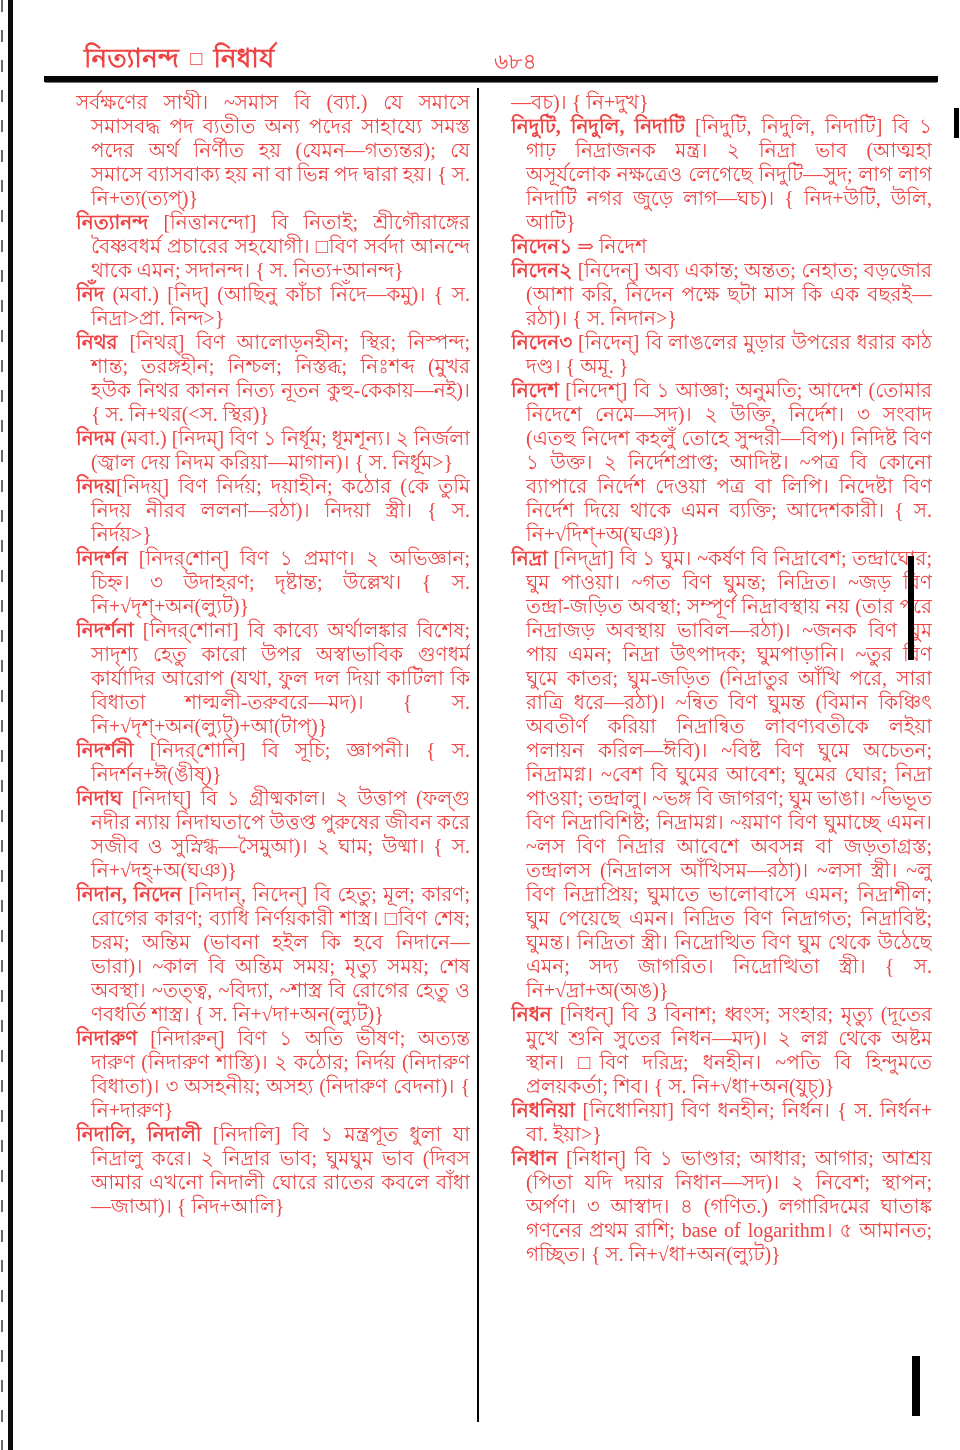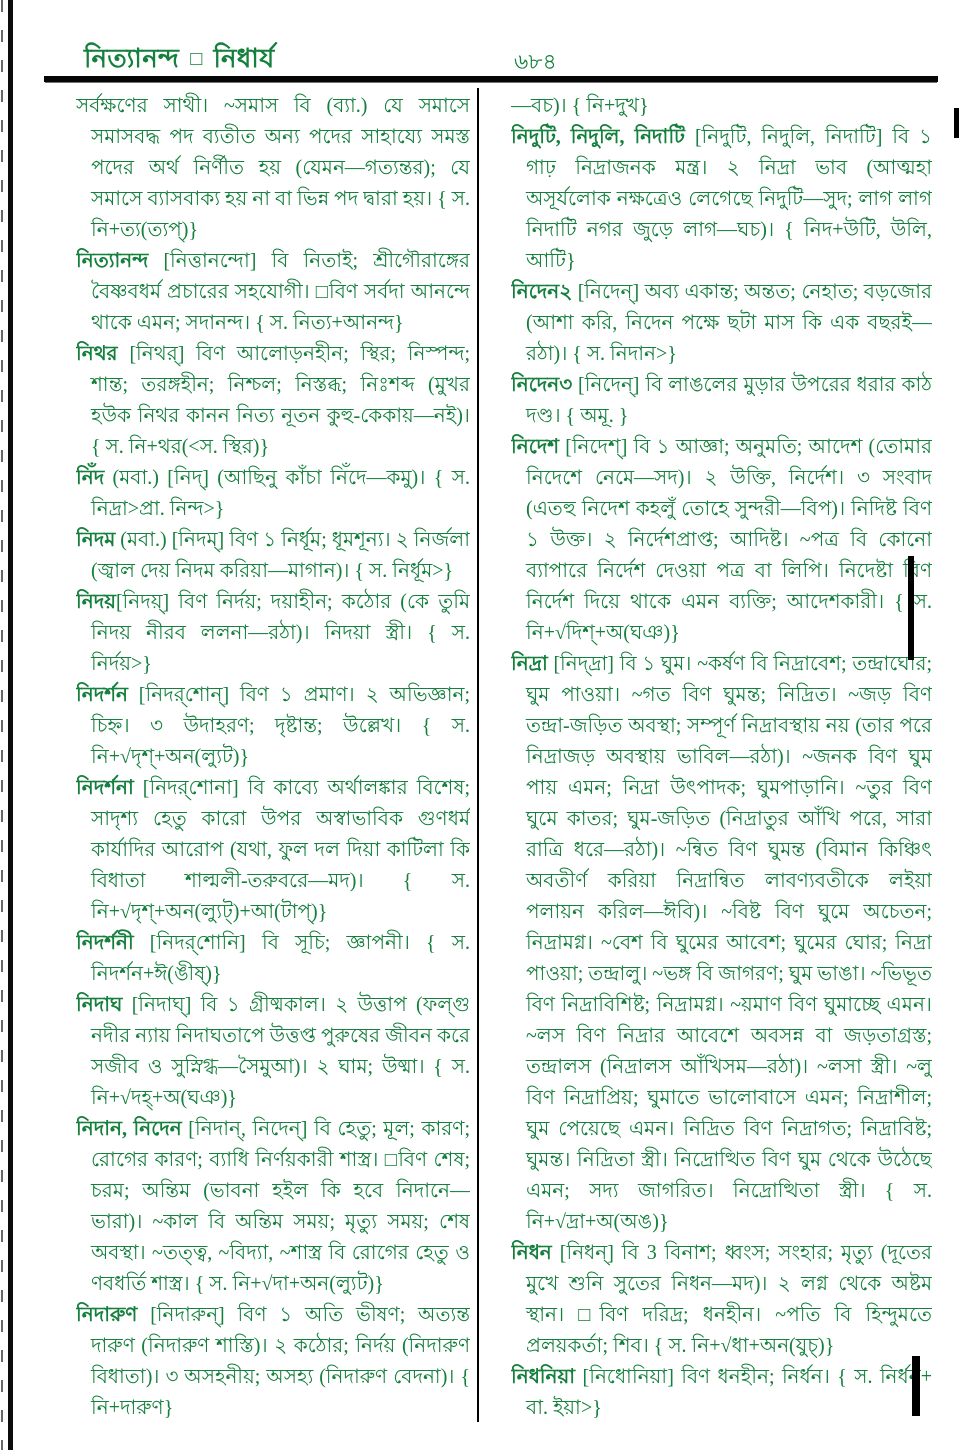--- a/index.html
+++ b/index.html
@@ -1,44 +1,44 @@
 <!DOCTYPE html>
 <html lang="bn"><head>
 <meta charset="utf-8">
 <style>
   * { margin:0; padding:0; box-sizing:border-box; }
   html,body { background:#ffffff; }
   body { width:960px; height:1450px; overflow:hidden; }
   .page {
     position:relative; width:960px; height:1450px; background:#ffffff;
-    font-family:"Liberation Serif","DejaVu Serif",serif; color:#15803d;
+    font-family:"Liberation Serif","DejaVu Serif",serif; color:#ef4444;
     overflow:hidden;
   }
   .binding-dots {
     position:absolute; left:1px; top:0; width:2px; height:1450px;
     background:repeating-linear-gradient(to bottom,#161616 0 12px, transparent 12px 30px);
     opacity:.65;
   }
   .binding-line {
     position:absolute; left:8px; top:0; width:5px; height:1450px;
     background:#0b0b0b;
   }
   .header-guide {
     position:absolute; left:84px; top:38px; font-size:26px; font-weight:bold;
     letter-spacing:.3px; white-space:nowrap;
   }
   .guide-sep { display:inline-block; margin:0 11px; font-weight:normal; font-size:20px; vertical-align:2px; }
-  .page-number { position:absolute; left:514px; top:44px; font-size:22px; }
+  .page-number { position:absolute; left:494px; top:44px; font-size:22px; }
   .header-rule {
     position:absolute; left:44px; top:76px; width:894px; height:6px; background:#060606;
     box-shadow:0 2px 0 -1px rgba(0,0,0,.55);
   }
   .col {
     position:absolute; top:90px; height:1334px; overflow:hidden;
-    font-size:20px; line-height:31px; text-align:justify;
+    font-size:20px; line-height:24px; text-align:justify;
   }
   .col-left  { left:76px;  width:394px; }
   .col-right { left:511px; width:421px; }
   .divider { position:absolute; left:477px; top:88px; width:2px; height:1334px; background:#000; }
   .entry { padding-left:15px; text-indent:-15px; }
   .headword { font-weight:bold;font-family:Liberation Serif, serif; }
   .mark { position:absolute; background:#000; }
   .mark-a { left:954px; top:108px;  width:5px; height:30px; }
   .mark-b { left:908px; top:556px;  width:6px; height:104px; }
   .mark-c { left:912px; top:1356px; width:8px; height:60px; }
@@ -55,36 +55,37 @@
     <span>নিত্যানন্দ</span><span class="guide-sep">□</span><span>নিধার্য</span>
   </div>
 
   <div class="page-number">৬৮৪</div>
 
   <div class="header-rule"></div>
 
   <div class="col col-left" id="col-left">
       <p class="entry"><span>সর্বক্ষণের সাথী। ~সমাস বি (ব্যা.) যে সমাসে সমাসবদ্ধ পদ ব্যতীত অন্য পদের সাহায্যে সমস্ত পদের অর্থ নির্ণীত হয় (যেমন—গত্যন্তর); যে সমাসে ব্যাসবাক্য হয় না বা ভিন্ন পদ দ্বারা হয়। { স. নি+ত্য(ত্যপ্)}</span></p>
       <p class="entry"><span class="headword">নিত্যানন্দ</span><span> [নিত্তানন্দো] বি নিতাই; শ্রীগৌরাঙ্গের বৈষ্ণবধর্ম প্রচারের সহযোগী। □বিণ সর্বদা আনন্দে থাকে এমন; সদানন্দ। { স. নিত্য+আনন্দ}</span></p>
+      <p class="entry"><span class="headword">নিঁদ</span><span> (মবা.) [নিদ্] (আছিনু কাঁচা নিঁদে—কমু)। { স. নিদ্রা&gt;প্রা. নিন্দ&gt;}</span></p>
       <p class="entry"><span class="headword">নিথর</span><span> [নিথর্] বিণ আলোড়নহীন; স্থির; নিস্পন্দ; শান্ত; তরঙ্গহীন; নিশ্চল; নিস্তব্ধ; নিঃশব্দ (মুখর হউক নিথর কানন নিত্য নূতন কুহু-কেকায়—নই)। { স. নি+থর(&lt;স. স্থির)}</span></p>
-      <p class="entry"><span class="headword">নিঁদ</span><span> (মবা.) [নিদ্] (আছিনু কাঁচা নিঁদে—কমু)। { স. নিদ্রা&gt;প্রা. নিন্দ&gt;}</span></p>
       <p class="entry"><span class="headword">নিদম</span><span> (মবা.) [নিদম্] বিণ ১ নির্ধূম; ধূমশূন্য। ২ নির্জলা (জ্বাল দেয় নিদম করিয়া—মাগান)। { স. নির্ধূম&gt;}</span></p>
       <p class="entry"><span class="headword">নিদয়</span><span>[নিদয়্] বিণ নির্দয়; দয়াহীন; কঠোর (কে তুমি নিদয় নীরব ললনা—রঠা)। নিদয়া স্ত্রী। { স. নির্দয়&gt;}</span></p>
       <p class="entry"><span class="headword">নিদর্শন</span><span> [নিদর্‌শোন্] বিণ ১ প্রমাণ। ২ অভিজ্ঞান; চিহ্ন। ৩ উদাহরণ; দৃষ্টান্ত; উল্লেখ। { স. নি+√দৃশ্+অন(ল্যুট)}</span></p>
       <p class="entry"><span class="headword">নিদর্শনা</span><span> [নিদর্‌শোনা] বি কাব্যে অর্থালঙ্কার বিশেষ; সাদৃশ্য হেতু কারো উপর অস্বাভাবিক গুণধর্ম কার্যাদির আরোপ (যথা, ফুল দল দিয়া কাটিলা কি বিধাতা শাল্মলী-তরুবরে—মদ)। { স. নি+√দৃশ্+অন(ল্যুট্)+আ(টাপ্)}</span></p>
       <p class="entry"><span class="headword">নিদর্শনী</span><span> [নিদর্‌শোনি] বি সূচি; জ্ঞাপনী। { স. নিদর্শন+ঈ(ঙীষ্)}</span></p>
       <p class="entry"><span class="headword">নিদাঘ</span><span> [নিদাঘ্] বি ১ গ্রীষ্মকাল। ২ উত্তাপ (ফল্গু নদীর ন্যায় নিদাঘতাপে উত্তপ্ত পুরুষের জীবন করে সজীব ও সুস্নিগ্ধ—সৈমুআ)। ২ ঘাম; উষ্মা। { স. নি+√দহ্+অ(ঘঞ)}</span></p>
       <p class="entry"><span class="headword">নিদান, নিদেন</span><span> [নিদান্, নিদেন্] বি হেতু; মূল; কারণ; রোগের কারণ; ব্যাধি নির্ণয়কারী শাস্ত্র। □বিণ শেষ; চরম; অন্তিম (ভাবনা হইল কি হবে নিদানে—ভারা)। ~কাল বি অন্তিম সময়; মৃত্যু সময়; শেষ অবস্থা। ~তত্ত্ব, ~বিদ্যা, ~শাস্ত্র বি রোগের হেতু ও ণবধর্তি শাস্ত্র। { স. নি+√দা+অন(ল্যুট)}</span></p>
       <p class="entry"><span class="headword">নিদারুণ</span><span> [নিদারুন্] বিণ ১ অতি ভীষণ; অত্যন্ত দারুণ (নিদারুণ শাস্তি)। ২ কঠোর; নির্দয় (নিদারুণ বিধাতা)। ৩ অসহনীয়; অসহ্য (নিদারুণ বেদনা)। { নি+দারুণ}</span></p>
       <p class="entry"><span class="headword">নিদালি, নিদালী</span><span> [নিদালি] বি ১ মন্ত্রপূত ধুলা যা নিদ্রালু করে। ২ নিদ্রার ভাব; ঘুমঘুম ভাব (দিবস আমার এখনো নিদালী ঘোরে রাতের কবলে বাঁধা—জাআ)। { নিদ+আলি}</span></p>
     </div>
   <div class="divider"></div>
   <div class="col col-right" id="col-right">
       <p class="entry"><span>—বচ)। { নি+দুখ}</span></p>
       <p class="entry"><span class="headword">নিদুটি, নিদুলি, নিদাটি</span><span> [নিদুটি, নিদুলি, নিদাটি] বি ১ গাঢ় নিদ্রাজনক মন্ত্র। ২ নিদ্রা ভাব (আত্মহা অসূর্যলোক নক্ষত্রেও লেগেছে নিদুটি—সুদ; লাগ লাগ নিদাটি নগর জুড়ে লাগ—ঘচ)। { নিদ+উটি, উলি, আটি}</span></p>
+      <p class="entry"><span class="headword">নিদেন১</span><span> ⇒ নিদেশ</span></p>
       <p class="entry"><span class="headword">নিদেন২</span><span> [নিদেন্] অব্য একান্ত; অন্তত; নেহাত; বড়জোর (আশা করি, নিদেন পক্ষে ছটা মাস কি এক বছরই—রঠা)। { স. নিদান&gt;}</span></p>
       <p class="entry"><span class="headword">নিদেন৩</span><span> [নিদেন্] বি লাঙলের মুড়ার উপরের ধরার কাঠ দণ্ড। { অমূ. }</span></p>
       <p class="entry"><span class="headword">নিদেশ</span><span> [নিদেশ্] বি ১ আজ্ঞা; অনুমতি; আদেশ (তোমার নিদেশে নেমে—সদ)। ২ উক্তি, নির্দেশ। ৩ সংবাদ (এতহু নিদেশ কহলুঁ তোহে সুন্দরী—বিপ)। নিদিষ্ট বিণ ১ উক্ত। ২ নির্দেশপ্রাপ্ত; আদিষ্ট। ~পত্র বি কোনো ব্যাপারে নির্দেশ দেওয়া পত্র বা লিপি। নিদেষ্টা বিণ নির্দেশ দিয়ে থাকে এমন ব্যক্তি; আদেশকারী। { স. নি+√দিশ্+অ(ঘঞ)}</span></p>
       <p class="entry"><span class="headword">নিদ্রা</span><span> [নিদ্‌দ্রা] বি ১ ঘুম। ~কর্ষণ বি নিদ্রাবেশ; তন্দ্রাঘোর; ঘুম পাওয়া। ~গত বিণ ঘুমন্ত; নিদ্রিত। ~জড় বিণ তন্দ্রা-জড়িত অবস্থা; সম্পূর্ণ নিদ্রাবস্থায় নয় (তার পরে নিদ্রাজড় অবস্থায় ভাবিল—রঠা)। ~জনক বিণ ঘুম পায় এমন; নিদ্রা উৎপাদক; ঘুমপাড়ানি। ~তুর বিণ ঘুমে কাতর; ঘুম-জড়িত (নিদ্রাতুর আঁখি পরে, সারা রাত্রি ধরে—রঠা)। ~ন্বিত বিণ ঘুমন্ত (বিমান কিঞ্চিৎ অবতীর্ণ করিয়া নিদ্রান্বিত লাবণ্যবতীকে লইয়া পলায়ন করিল—ঈবি)। ~বিষ্ট বিণ ঘুমে অচেতন; নিদ্রামগ্ন। ~বেশ বি ঘুমের আবেশ; ঘুমের ঘোর; নিদ্রা পাওয়া; তন্দ্রালু। ~ভঙ্গ বি জাগরণ; ঘুম ভাঙা। ~ভিভূত বিণ নিদ্রাবিশিষ্ট; নিদ্রামগ্ন। ~য়মাণ বিণ ঘুমাচ্ছে এমন। ~লস বিণ নিদ্রার আবেশে অবসন্ন বা জড়তাগ্রস্ত; তন্দ্রালস (নিদ্রালস আঁখিসম—রঠা)। ~লসা স্ত্রী। ~লু বিণ নিদ্রাপ্রিয়; ঘুমাতে ভালোবাসে এমন; নিদ্রাশীল; ঘুম পেয়েছে এমন। নিদ্রিত বিণ নিদ্রাগত; নিদ্রাবিষ্ট; ঘুমন্ত। নিদ্রিতা স্ত্রী। নিদ্রোত্থিত বিণ ঘুম থেকে উঠেছে এমন; সদ্য জাগরিত। নিদ্রোত্থিতা স্ত্রী। { স. নি+√দ্রা+অ(অঙ)}</span></p>
       <p class="entry"><span class="headword">নিধন</span><span> [নিধন্] বি 3 বিনাশ; ধ্বংস; সংহার; মৃত্যু (দূতের মুখে শুনি সুতের নিধন—মদ)। ২ লগ্ন থেকে অষ্টম স্থান। □বিণ দরিদ্র; ধনহীন। ~পতি বি হিন্দুমতে প্রলয়কর্তা; শিব। { স. নি+√ধা+অন(যুচ্)}</span></p>
       <p class="entry"><span class="headword">নিধনিয়া</span><span> [নিধোনিয়া] বিণ ধনহীন; নির্ধন। { স. নির্ধন+ বা. ইয়া&gt;}</span></p>
       <p class="entry"><span class="headword">নিধান</span><span> [নিধান্] বি ১ ভাণ্ডার; আধার; আগার; আশ্রয় (পিতা যদি দয়ার নিধান—সদ)। ২ নিবেশ; স্থাপন; অর্পণ। ৩ আস্বাদ। ৪ (গণিত.) লগারিদমের ঘাতাঙ্ক গণনের প্রথম রাশি; base of logarithm। ৫ আমানত; গচ্ছিত। { স. নি+√ধা+অন(ল্যুট)}</span></p>
     </div>
 
   <div class="mark mark-a"></div>

